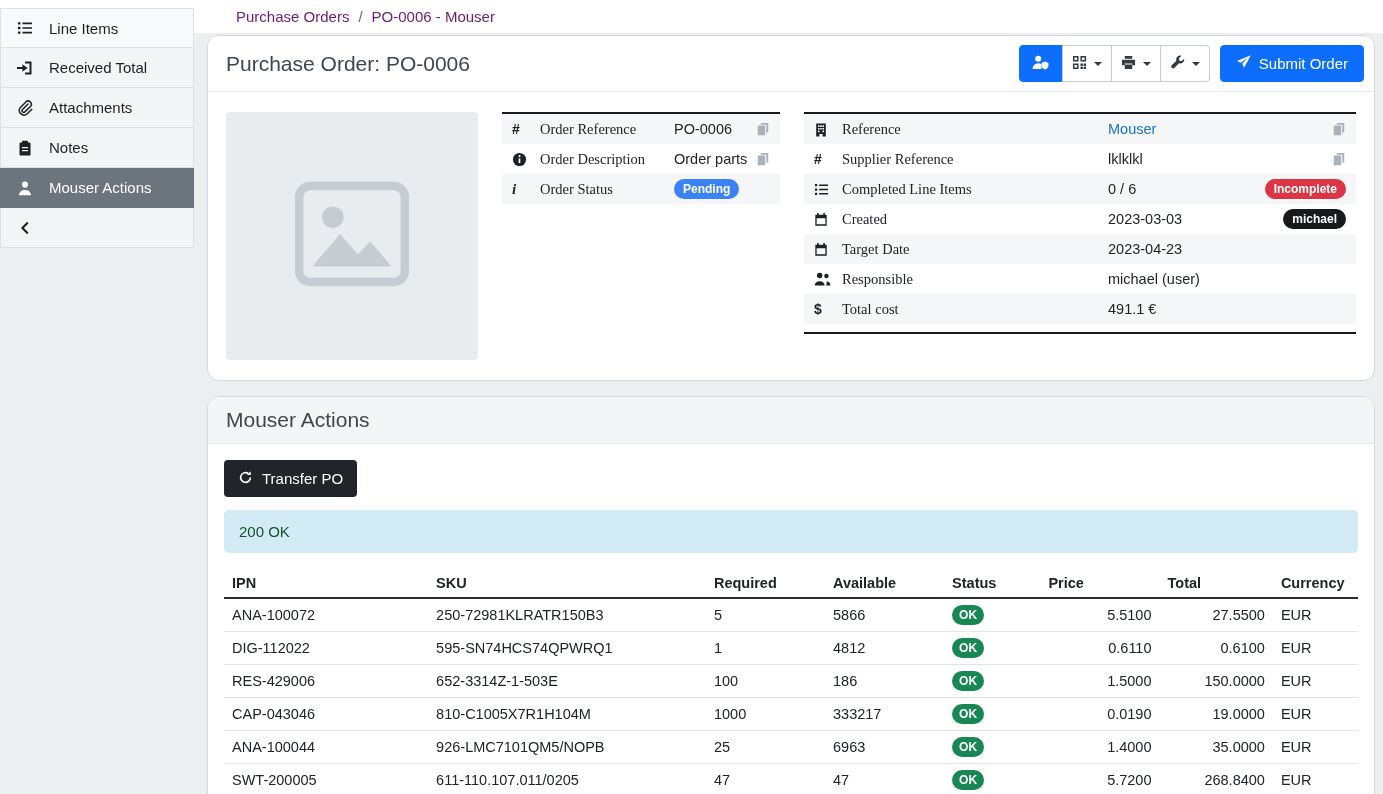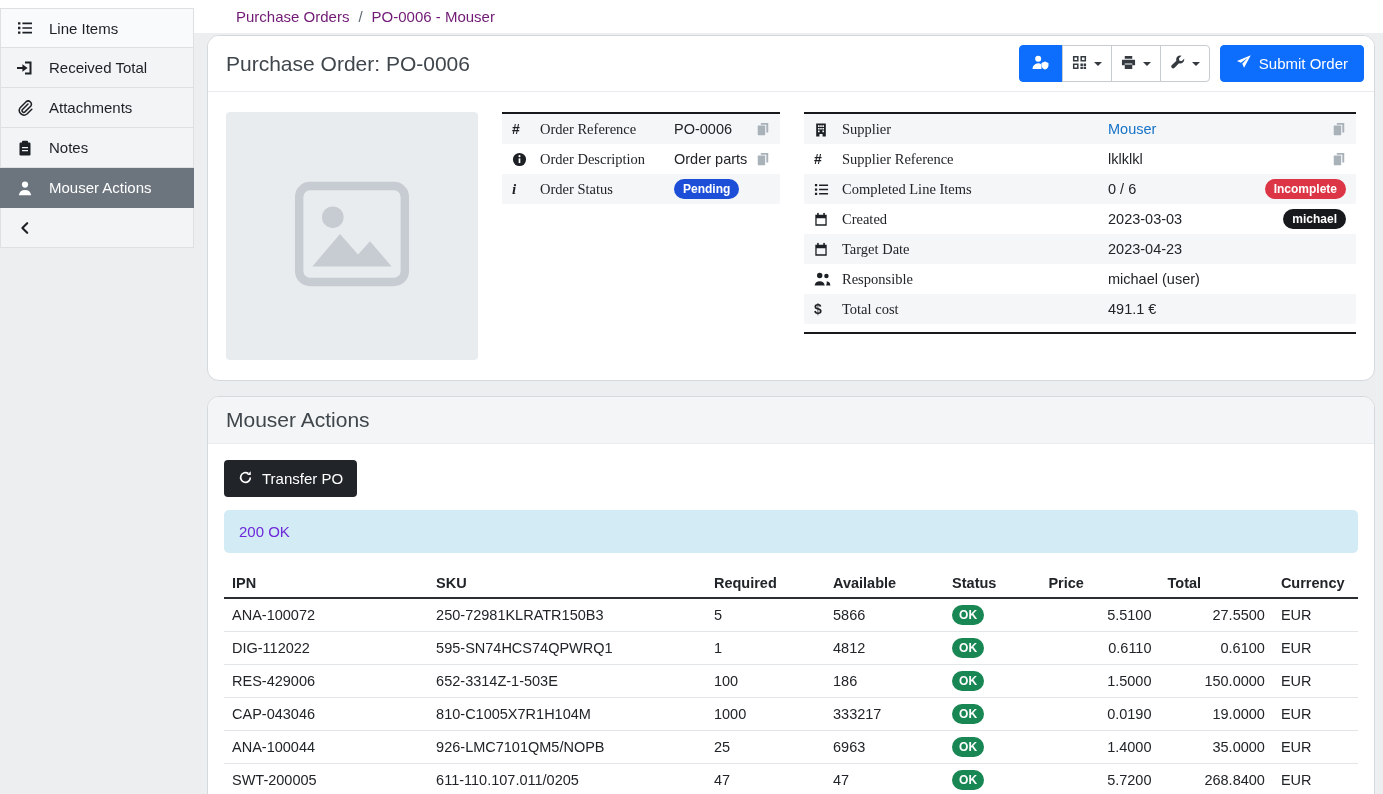--- a/index.html
+++ b/index.html
@@ -70,33 +70,33 @@
   .dlabel { flex:0 0 auto;font-family:Liberation Serif, serif; }
   .dtable-left .dlabel { width:134px; }
   .dtable-right .dlabel { width:266px; }
   .dvalue { flex:1; white-space:nowrap; }
   .val-link { color:#1673c7; cursor:pointer; }
   .dright { margin-left:auto; display:flex; align-items:center; }
   .copy-btn { cursor:pointer; color:#a9b1b9; display:flex; }
   .copy-btn svg { display:block; }
 
   .badge { display:inline-block; padding:4px 9px; border-radius:999px; font-size:12px; font-weight:bold; color:#fff; line-height:1; }
-  .badge-gray { background:#1d4ed8; }
+  .badge-gray { background:#3b82f6; }
   .badge-red { background:#dc3545; }
   .badge-dark { background:#17191c; }
   .badge-green { background:#198754; padding:4px 7px; }
 
   
   .panel-body2 { padding:16px; }
   .btn-dark {
     display:inline-flex; align-items:center; gap:9px; background:#212529; color:#fff;
     border:none; border-radius:4px; height:37px; padding:0 14px; font-size:15px;
     font-family:inherit; cursor:pointer;
   }
-  .alert-info { margin-top:13px; background:#d2ebf4; color:#6d28d9; border-radius:5px; padding:13px 15px; font-size:15px; }
+  .alert-info { margin-top:13px; background:#d2ebf4; color:#14532d; border-radius:5px; padding:13px 15px; font-size:15px; }
 
   .parts-table { width:100%; border-collapse:collapse; margin-top:16px; font-size:14.5px; table-layout:fixed; }
   .parts-table th { text-align:left; font-weight:bold; padding:6px 8px; border-bottom:2px solid #2a2e33; }
   .parts-table td { padding:6px 8px; border-top:1px solid #e3e6e9; }
   .parts-table tbody tr:first-child td { border-top:none; }
   .num { text-align:right; }
 </style>
 </head>
 <body>
 
@@ -268,21 +268,21 @@
           </div>
         </div>
 
         <div class="dtable dtable-right">
           <div class="drow">
             <span class="dicon">
               <svg width="14" height="15" viewBox="0 0 16 16" fill="currentColor" fill-rule="evenodd">
                   <path d="M2.5 1h11v15H9.8v-3H6.2v3H2.5zM4.6 3.2h1.8V5H4.6zM7.1 3.2h1.8V5H7.1zM9.6 3.2h1.8V5H9.6zM4.6 6.2h1.8V8H4.6zM7.1 6.2h1.8V8H7.1zM9.6 6.2h1.8V8H9.6zM4.6 9.2h1.8V11H4.6zM9.6 9.2h1.8V11H9.6z"></path>
                 </svg>
             </span>
-            <span class="dlabel">Supplier</span>
+            <span class="dlabel">Reference</span>
             <span class="dvalue"><a class="val-link">Mouser</a></span>
             <span class="dright">
                 <span class="copy-btn">
                   <svg width="14" height="14" viewBox="0 0 16 16" fill="currentColor">
                     <path d="M5.5 1H14v11h-2.2V3.2H5.5z"></path>
                     <rect x="2" y="4" width="8.5" height="11" rx="0.8"></rect>
                   </svg>
                 </span>
               </span>
           </div>

